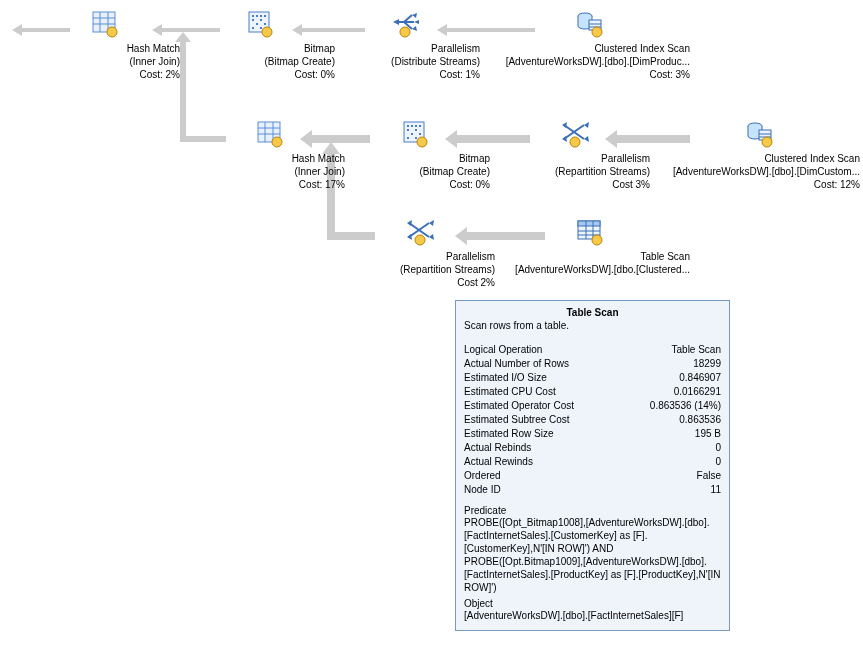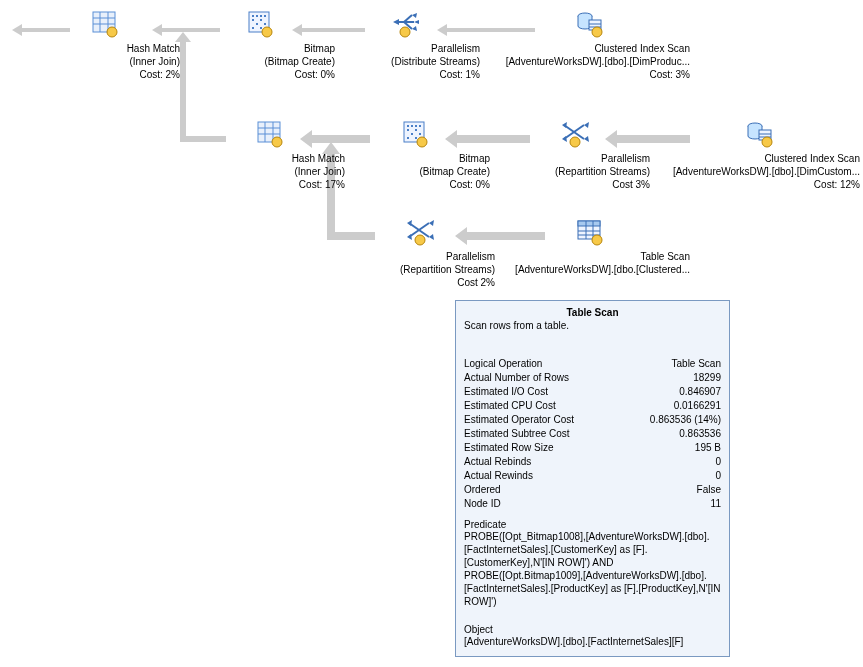--- a/index.html
+++ b/index.html
@@ -43,21 +43,21 @@
     width: 275px;
     font-size: 10px;
     color: #000;
   }
   .tooltip .tt-title {
     text-align: center;
     font-weight: bold;
     margin-bottom: 2px;
   }
   .tooltip .tt-desc {
-    margin-bottom: 26px;
+    margin-bottom: 12px;
   }
   .tooltip .tt-row {
     display: flex;
     justify-content: space-between;
     line-height: 14px;
   }
   .tooltip .tt-section {
     margin-top: 8px;
   }
   .tooltip .tt-section-title {
@@ -334,21 +334,21 @@
   <div>
     <div class="tt-row">
         <span>Logical Operation</span>
         <span>Table Scan</span>
       </div>
     <div class="tt-row">
         <span>Actual Number of Rows</span>
         <span>18299</span>
       </div>
     <div class="tt-row">
-        <span>Estimated I/O Cost</span>
+        <span>Estimated I/O Size</span>
         <span>0.846907</span>
       </div>
     <div class="tt-row">
         <span>Estimated CPU Cost</span>
         <span>0.0166291</span>
       </div>
     <div class="tt-row">
         <span>Estimated Operator Cost</span>
         <span>0.863536 (14%)</span>
       </div>
@@ -374,17 +374,17 @@
       </div>
     <div class="tt-row">
         <span>Node ID</span>
         <span>11</span>
       </div>
   </div>
   <div class="tt-section">
     <div class="tt-section-title">Predicate</div>
     <div class="tt-text">PROBE([Opt_Bitmap1008],[AdventureWorksDW].[dbo].[FactInternetSales].[CustomerKey] as [F].[CustomerKey],N'[IN ROW]') AND PROBE([Opt.Bitmap1009],[AdventureWorksDW].[dbo].[FactInternetSales].[ProductKey] as [F].[ProductKey],N'[IN ROW]')</div>
   </div>
-  <div class="tt-section" style="margin-top:16px;">
+  <div class="tt-section" style="margin-top:4px;">
     <div class="tt-section-title">Object</div>
     <div class="tt-text">[AdventureWorksDW].[dbo].[FactInternetSales][F]</div>
   </div>
 </div>
 
 </body></html>

